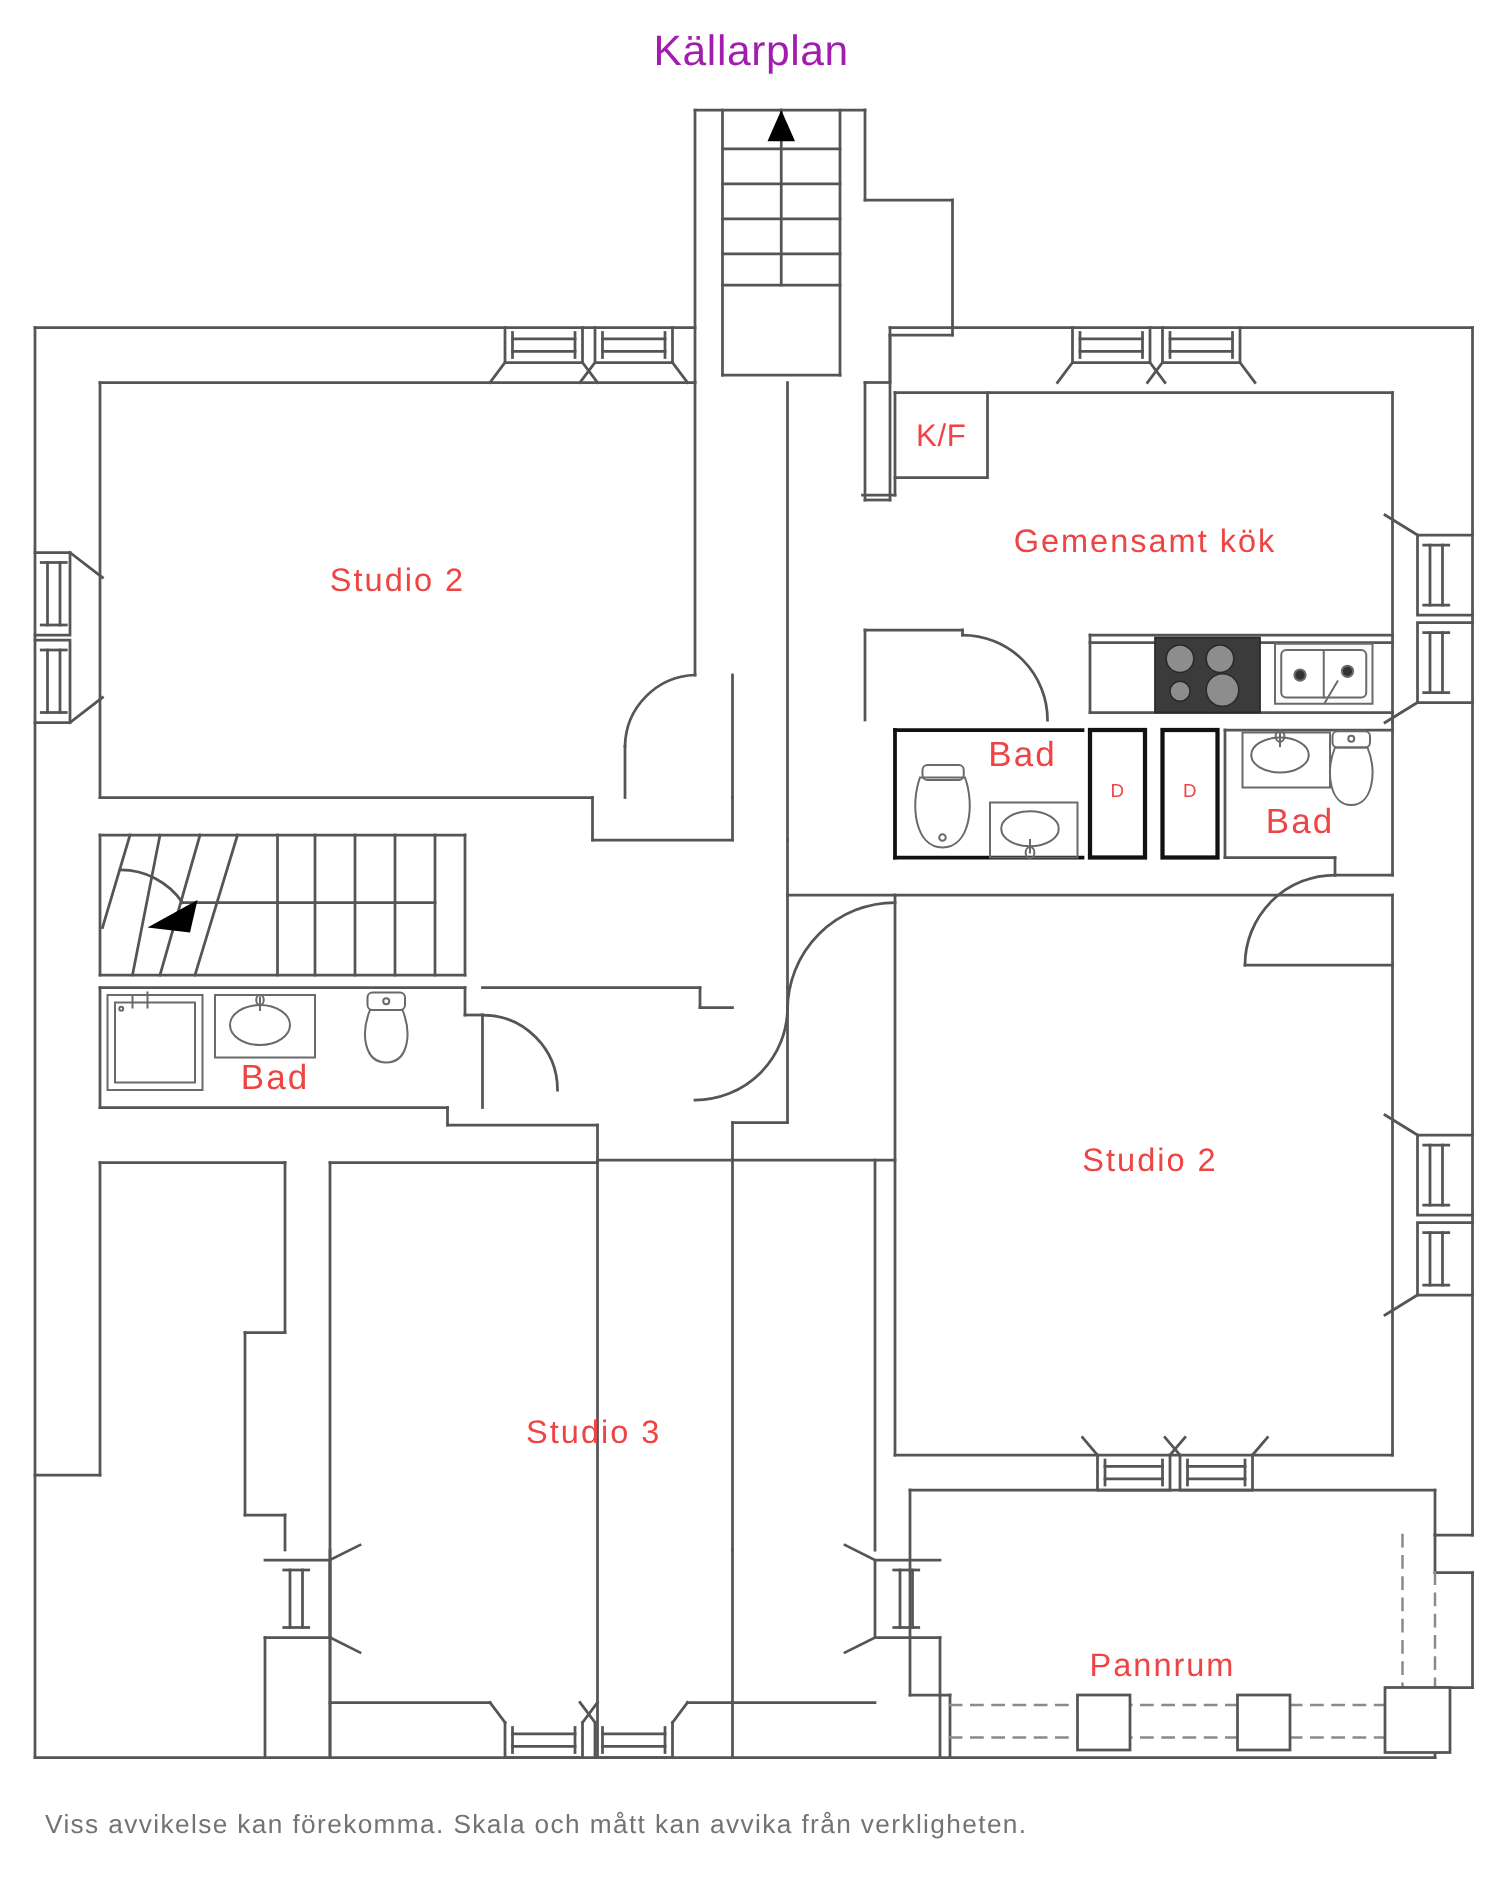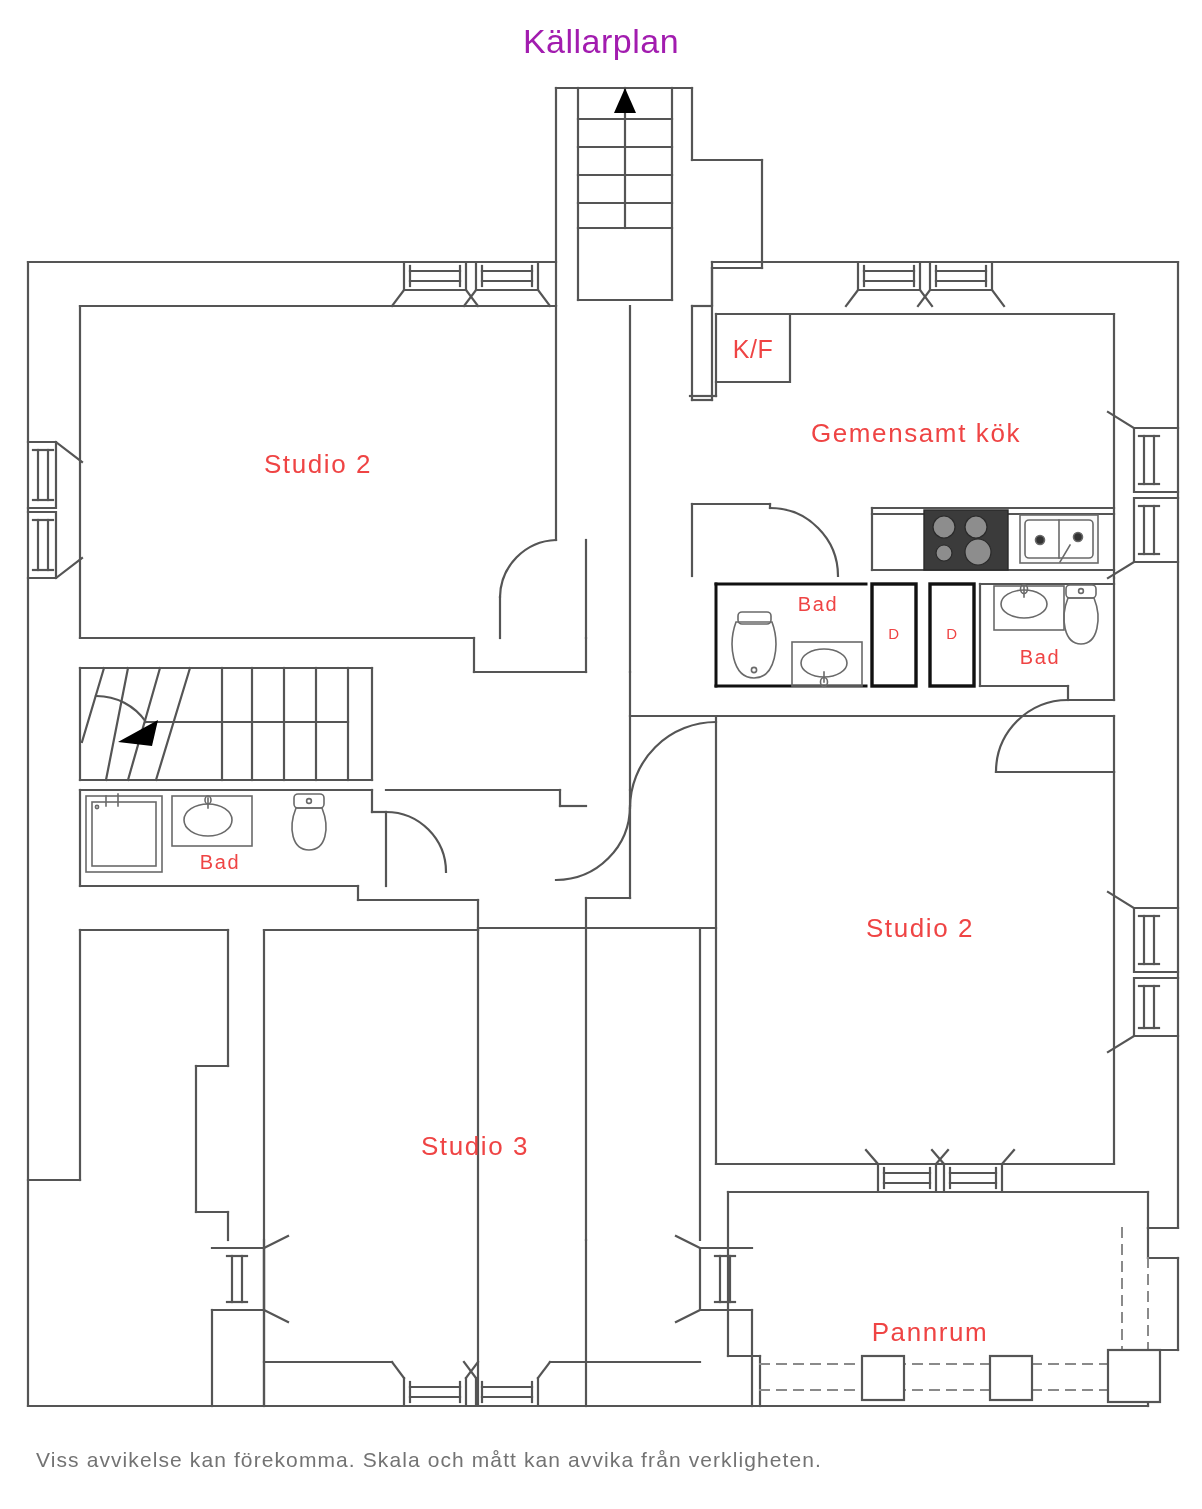--- a/index.html
+++ b/index.html
@@ -47,21 +47,21 @@
   }
   .room-label {
     position: absolute;
     font-size: 26px;
     letter-spacing: 1.6px;
     color: #ef4444;
     white-space: nowrap;
     transform: translate(-50%, -50%);
   }
   .room-label.small {
-    font-size: 20px;
+    font-size: 28px;
   }
   .room-label.tiny {
     font-size: 15px;
     letter-spacing: 0.5px;
   }
   .room-label.kf {
     font-size: 25px;
     letter-spacing: 0.5px;
   }
 </style>

